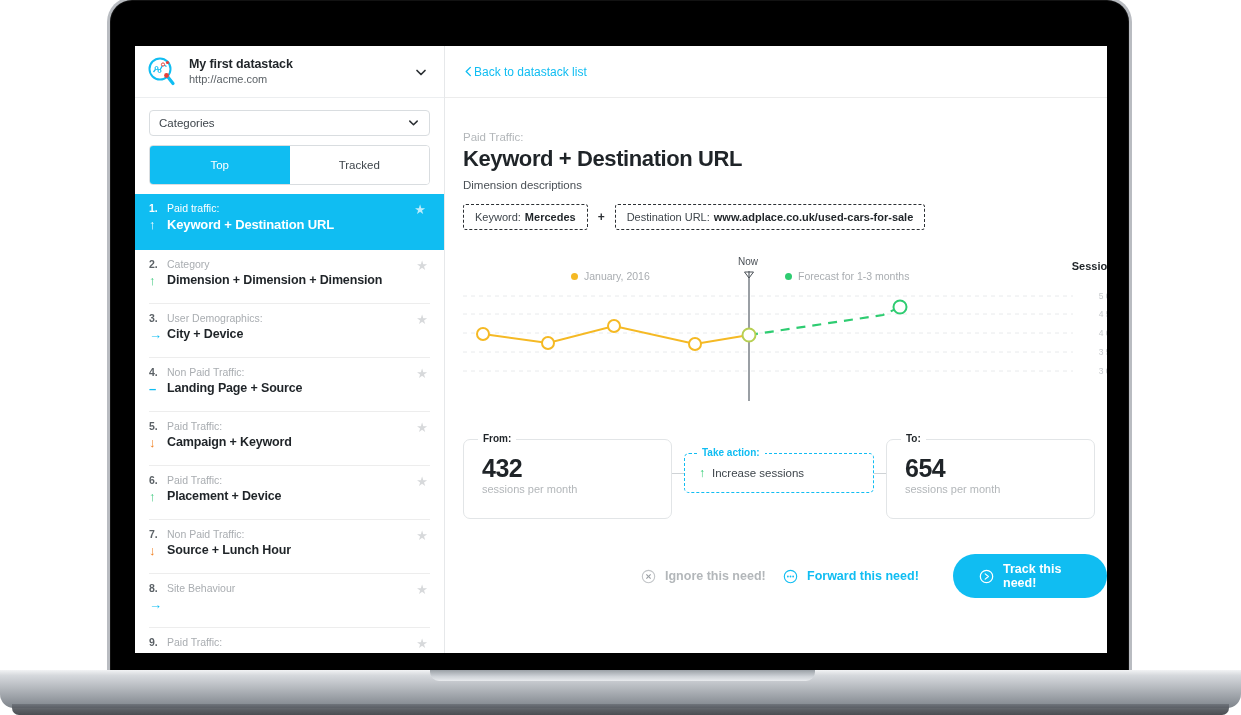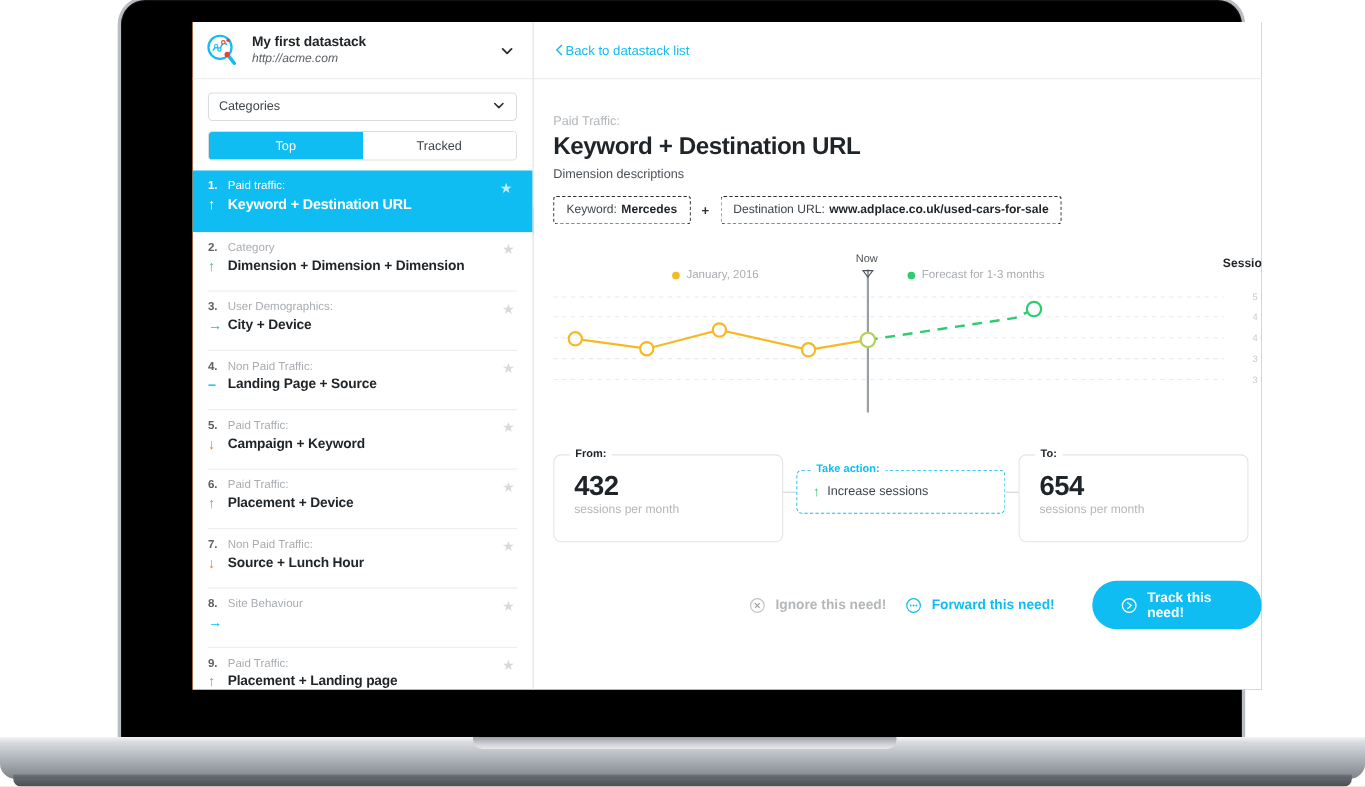--- a/index.html
+++ b/index.html
@@ -35,50 +35,50 @@
   }
   .laptop-foot {
     position: absolute; left: 12px; top: 704px; width: 1217px; height: 11px;
     background: linear-gradient(180deg,#6d7279 0%,#4c5056 55%,#3b3e43 100%);
     border-radius: 0 0 7px 7px;
     opacity: .92;
   }
 
   
   .screen {
-    position: absolute; left: 135px; top: 20px; width: 972px; height: 607px;
-    background: #f97316; overflow: hidden; margin-left: 40px;
+    position: absolute; left: 135px; top: 46px; width: 972px; height: 607px;
+    background: #a16207; overflow: hidden;
   }
 
   
   .sidebar {
     position: absolute; left: 0; top: 0; width: 310px; height: 607px;
     background: #ffffff; border-right: 1px solid #e6e8ea;
   }
   .ds-header {
     height: 52px; display: flex; align-items: center; padding: 0 14px 0 10px;
     border-bottom: 1px solid #eceef0; gap: 10px;
   }
   .ds-logo { width: 34px; height: 34px; flex: 0 0 34px; }
   .ds-meta { flex: 1 1 auto; min-width: 0; }
   .ds-title { font-size: 12.5px; font-weight: bold; color: #1f2428; line-height: 15px; letter-spacing: -.1px;}
-  .ds-url { font-size: 11px; color: #5b6166; line-height: 15px; font-style: italic; }
+  .ds-url { font-size: 11px; color: #5b6166; line-height: 15px; }
   .caret-btn {
     width: 18px; height: 18px; display: flex; align-items: center; justify-content: center;
   }
 
   .filter-wrap { padding: 12px 14px 0 14px; }
   .select-box {
     height: 26px; border: 1px solid #d9dde0; border-radius: 4px; background: #fff;
     display: flex; align-items: center; padding: 0 9px;
     font-size: 11.5px; color: #3e454b;
   }
   .select-box .val { flex: 1 1 auto; }
 
-  .seg { margin: 9px 14px 0 14px; height: 27px; display: flex;
+  .seg { margin: 9px 14px 0 14px; height: 40px; display: flex;
          border: 1px solid #d9dde0; border-radius: 4px; overflow: hidden; }
   .seg > div {
     flex: 1 1 50%; display: flex; align-items: center; justify-content: center;
     font-size: 11.5px; color: #3e454b; background: #fff;
   }
   .seg > div.active { background: #10bdf2; color: #ffffff; }
 
   .need-list { margin-top: 9px; }
   .need-row {
     position: relative; height: 54px; padding: 7px 34px 0 18px;

